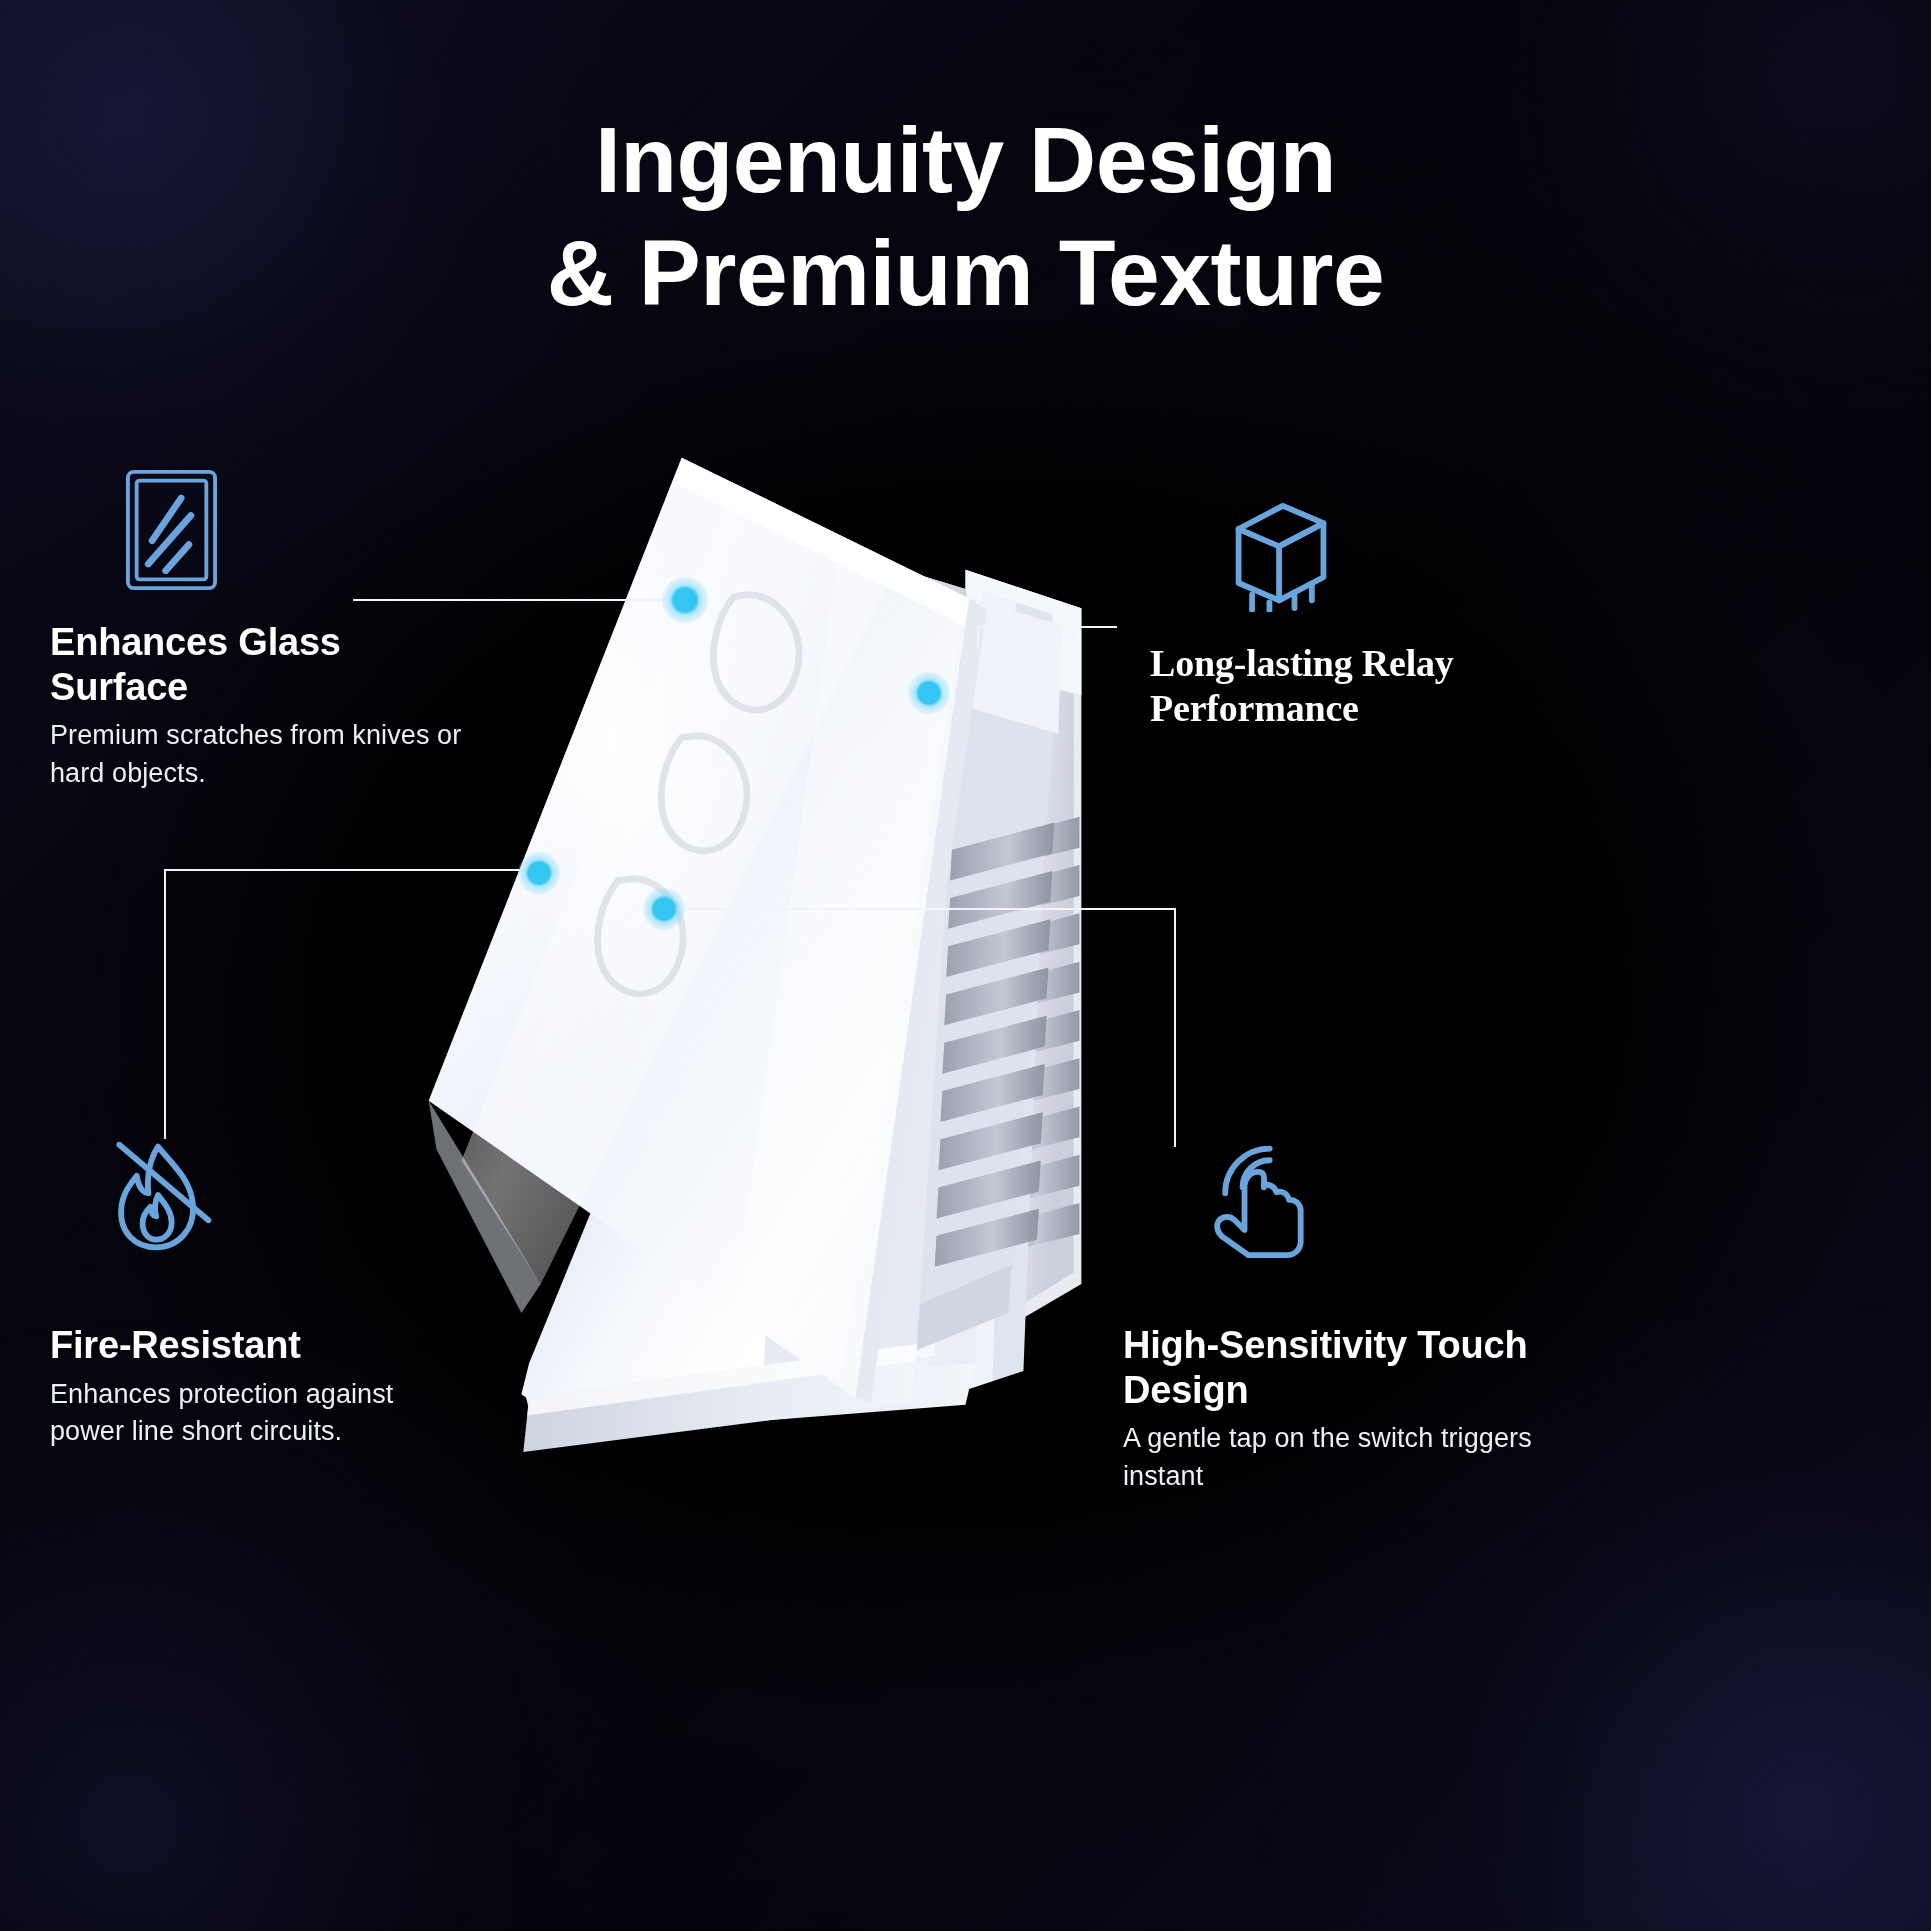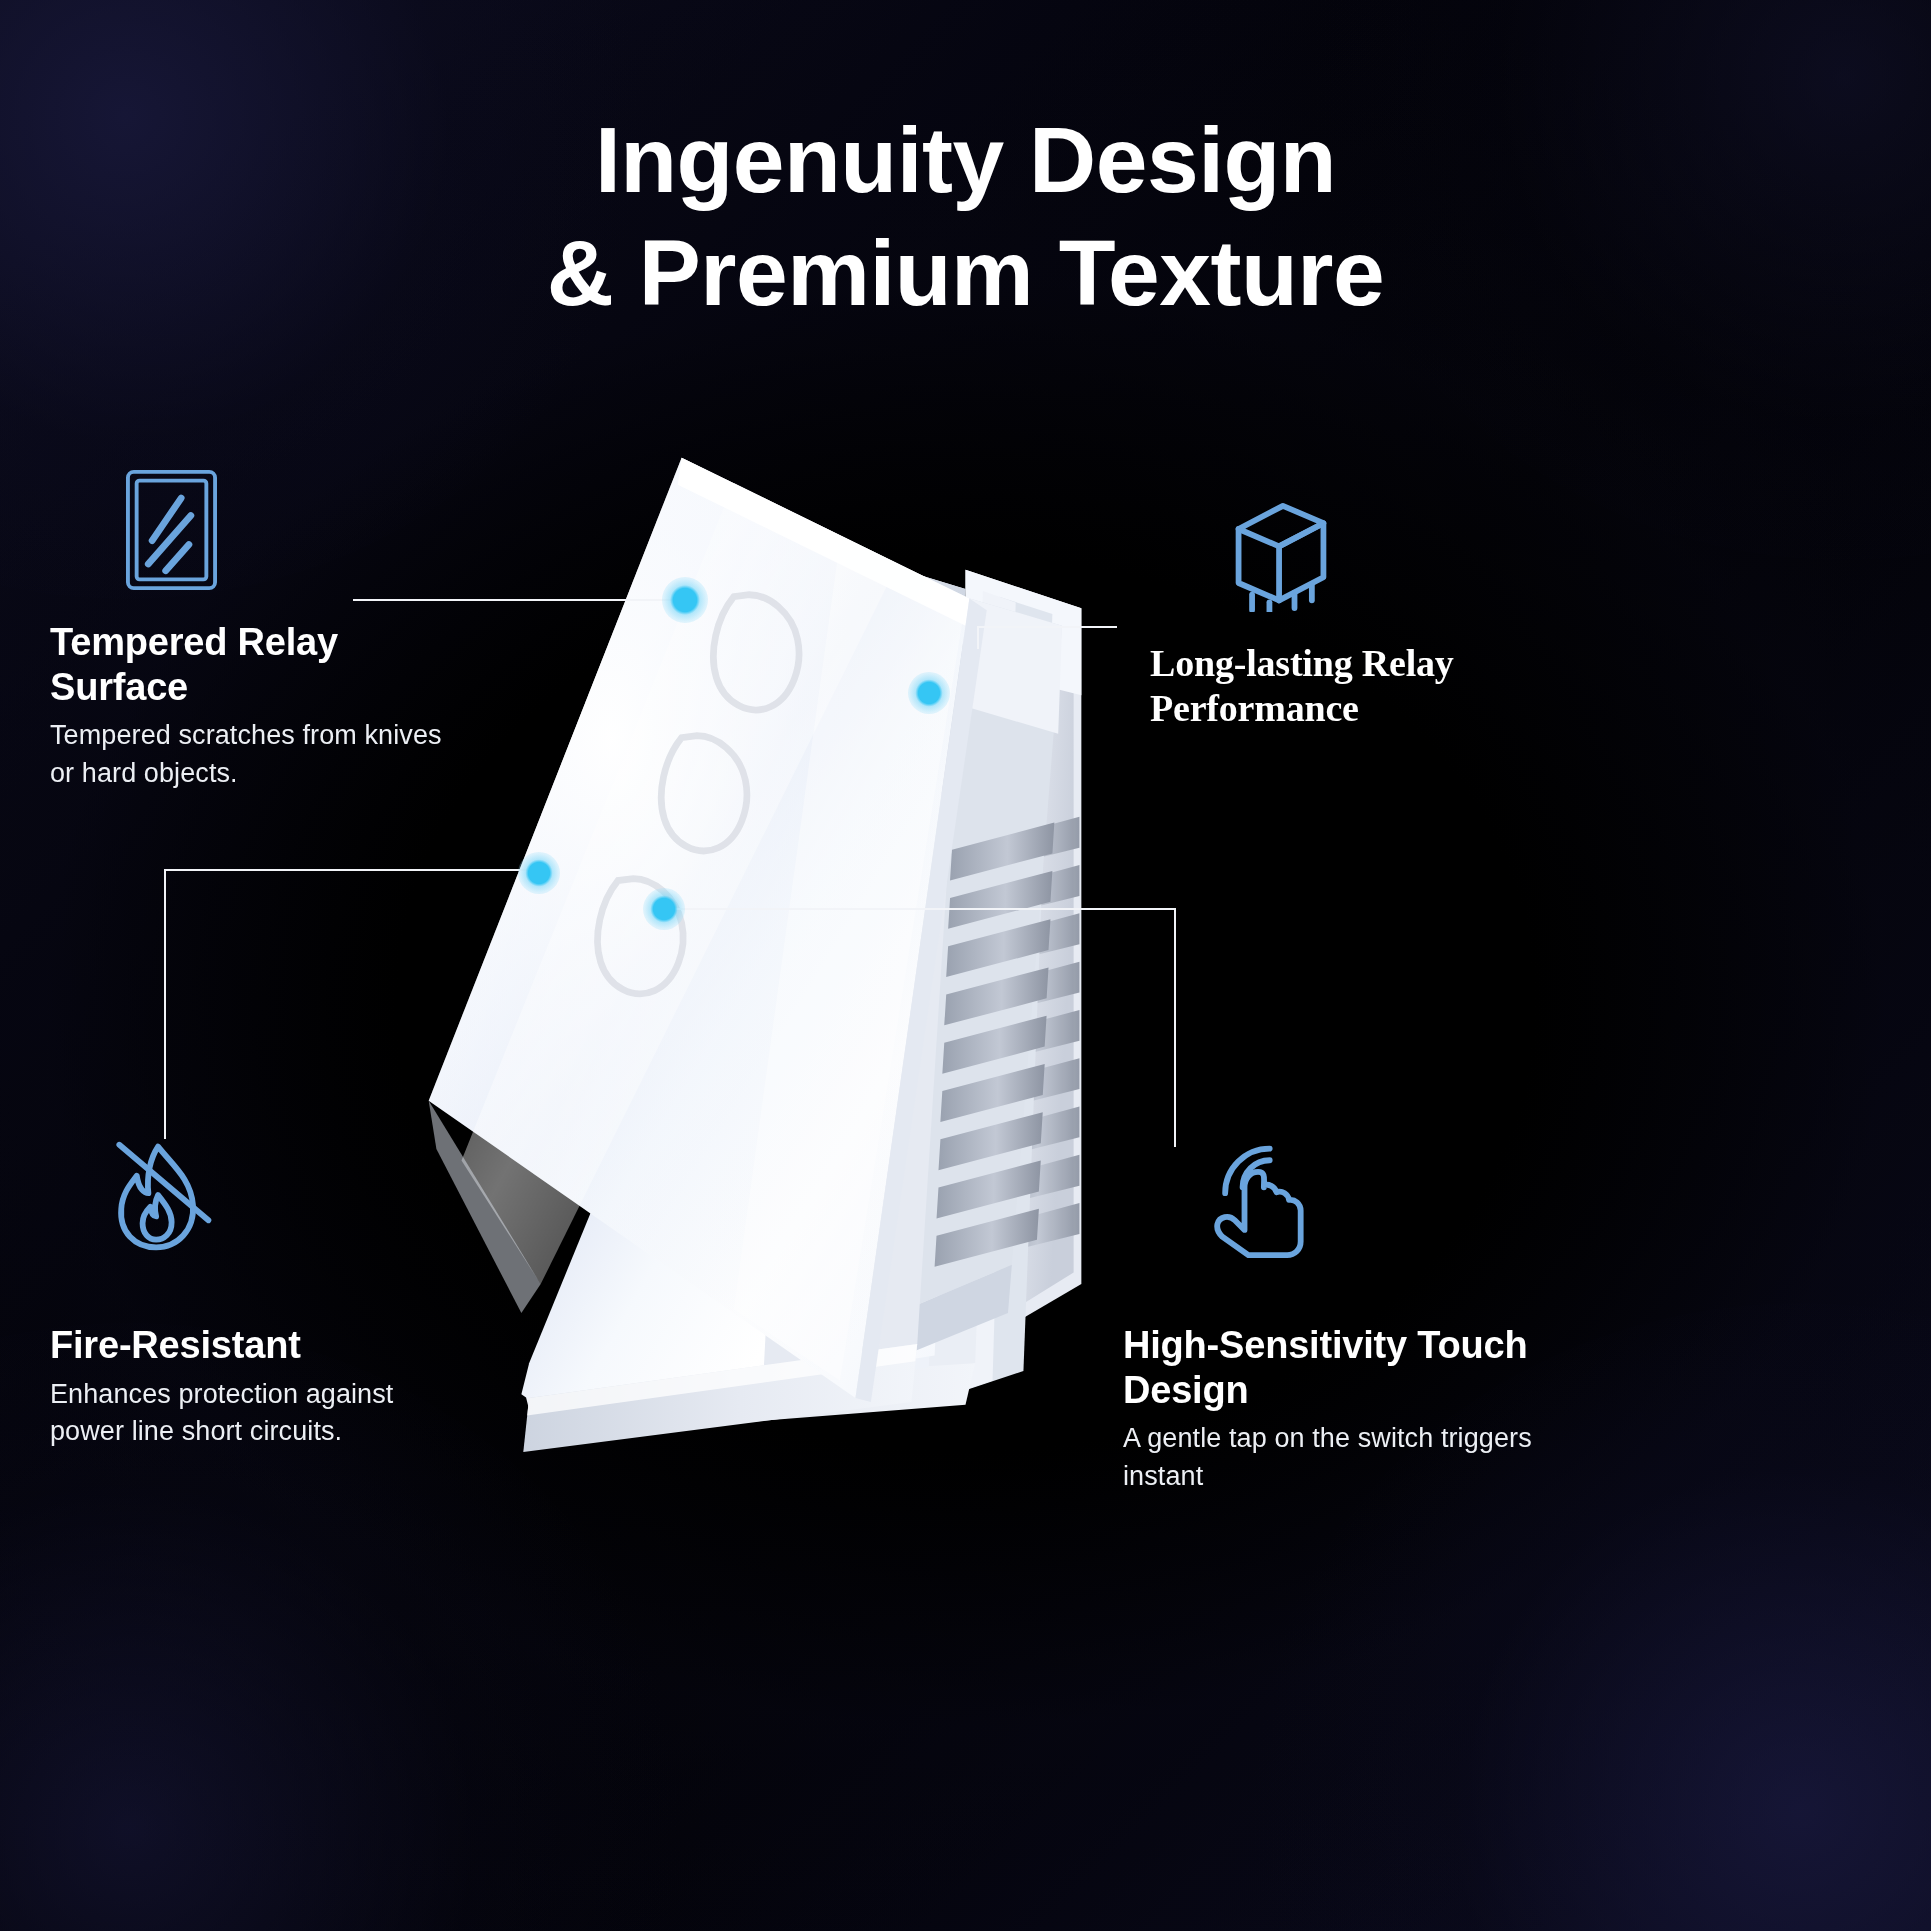--- a/index.html
+++ b/index.html
@@ -367,22 +367,22 @@
     <span class="ic">
       <svg width="93" height="122" viewBox="0 0 96 126" xmlns="http://www.w3.org/2000/svg">
         <rect x="3" y="3" width="90" height="120" rx="6" ry="6" fill="none" stroke="#6aa4dd" stroke-width="4"></rect>
         <rect x="12" y="12" width="72" height="102" rx="3" ry="3" fill="none" stroke="#6aa4dd" stroke-width="4"></rect>
         <line x1="28" y1="74" x2="58" y2="30" stroke="#6aa4dd" stroke-width="7" stroke-linecap="round"></line>
         <line x1="24" y1="98" x2="68" y2="48" stroke="#6aa4dd" stroke-width="7" stroke-linecap="round"></line>
         <line x1="42" y1="105" x2="66" y2="78" stroke="#6aa4dd" stroke-width="7" stroke-linecap="round"></line>
       </svg>
     </span>
     <div class="txt">
-      <h3>Tempered Relay Surface</h3>
-      <p>Tempered scratches from knives or hard objects.</p>
+      <h3>Enhances Glass Surface</h3>
+      <p>Premium scratches from knives or hard objects.</p>
     </div>
   </div>
 
   <div class="callout" id="callout-relay">
     <span class="ic">
       <svg width="108" height="112" viewBox="0 0 112 116" xmlns="http://www.w3.org/2000/svg">
         <g fill="none" stroke="#6aa4dd" stroke-width="6" stroke-linejoin="round" stroke-linecap="round">
           <polygon points="12,30 58,6 100,24 54,48"></polygon>
           <polyline points="12,30 12,86 54,104 54,48"></polyline>
           <polyline points="54,48 100,24 100,80 54,104"></polyline>

